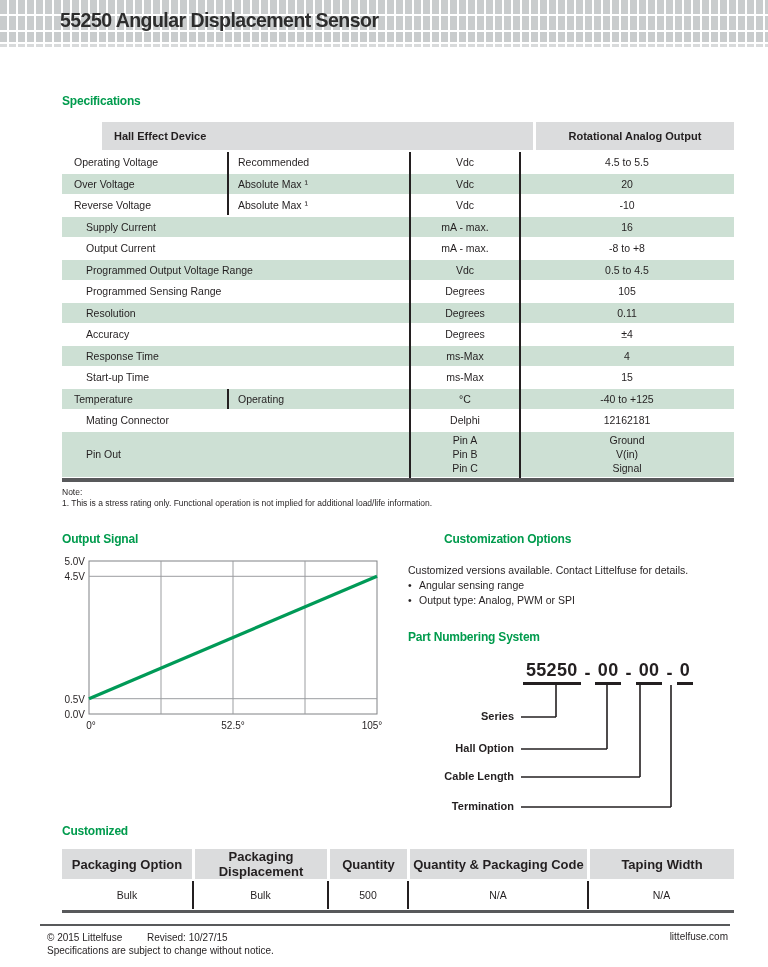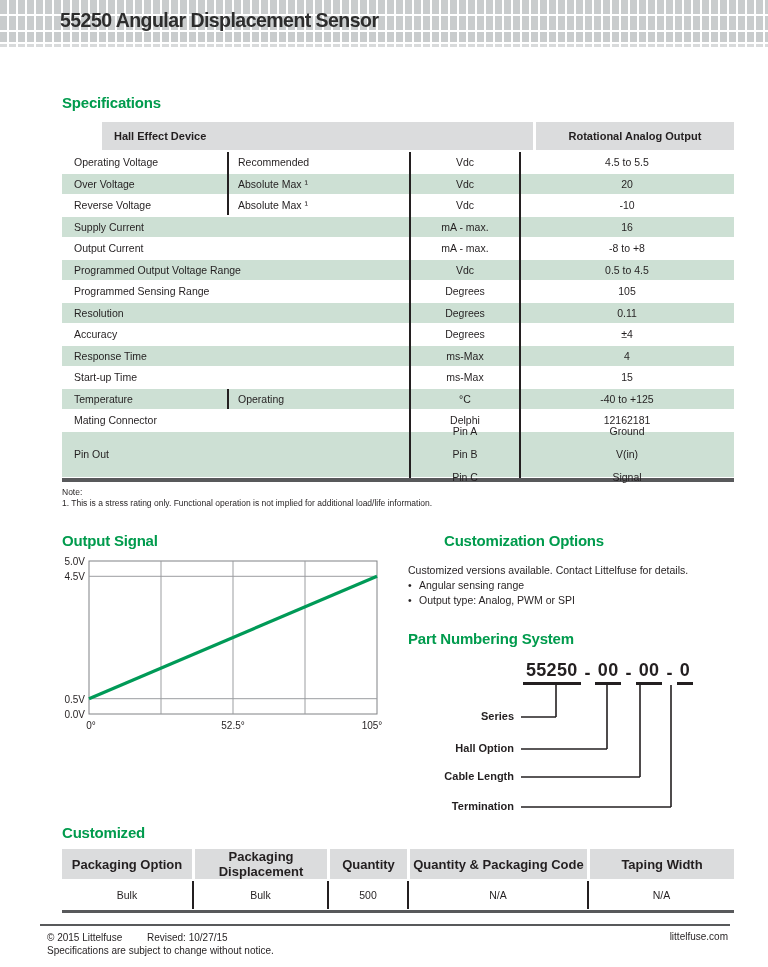--- a/index.html
+++ b/index.html
@@ -20,38 +20,38 @@
         #c9cccd 32px 42px, #fff 42px 44px,
         #d8dadb 44px 47px);
   }
   .banner-title {
     position:absolute; left:60px; top:8px; font-size:21px; font-weight:bold;
     color:#2d2d2d; letter-spacing:-0.6px; white-space:nowrap;
     transform:scaleX(0.93); transform-origin:left center;
   }
 
   .h-green {
-    position:absolute; font-size:15px; font-weight:bold; color:#009B4D;
+    position:absolute; font-size:12px; font-weight:bold; color:#009B4D;
     letter-spacing:-0.2px; white-space:nowrap;
   }
 
   
   .spec-table { position:absolute; left:62px; top:122px; width:672px; }
   .spec-header { display:flex; height:28px; margin-bottom:2px; font-size:11px; font-weight:bold;padding-left:40px; }
   .spec-header .hl { width:458px; background:#dbdcdd; display:flex; align-items:center; padding-left:12px; box-sizing:border-box; }
   .spec-header .hr { width:211px; margin-left:3px; background:#dbdcdd; display:flex; align-items:center; justify-content:center; text-align:center; }
   .spec-row { display:flex; height:20px; margin-bottom:1.5px; font-size:10.5px; }
   .spec-row.green { background:#cde0d4; }
   .spec-row.tall { height:45px; }
   .spec-row .c1  { width:166px; display:flex; align-items:center; padding-left:12px; box-sizing:border-box; }
   .spec-row .c2  { width:182px; display:flex; align-items:center; padding-left:10px; box-sizing:border-box; }
-  .spec-row .c12 { width:348px; display:flex; align-items:center; padding-left:12px; box-sizing:border-box; }
+  .spec-row .c12 { width:348px; display:flex; align-items:center; padding-left:24px; box-sizing:border-box; }
   .spec-row .c3  { width:110px; display:flex; align-items:center; justify-content:center; text-align:center; }
   .spec-row .c4  { width:214px; display:flex; align-items:center; justify-content:center; text-align:center; }
-  .pre { white-space:pre-line; line-height:23px; }
+  .pre { white-space:pre-line; line-height:14px; }
   .vline { position:absolute; width:2px; background:#231f20; }
   .vl-a { left:347px; top:30px; height:326px; }
   .vl-b { left:457px; top:30px; height:326px; }
   .vl-c { left:165px; top:30px; height:63px; }
   .vl-d { left:165px; top:266.5px; height:20px; }
   .spec-bottom { height:4px; background:#58595B; }
 
   .note-block { position:absolute; left:62px; top:487px; font-size:8.5px; line-height:11px; color:#231f20; }
 
   

